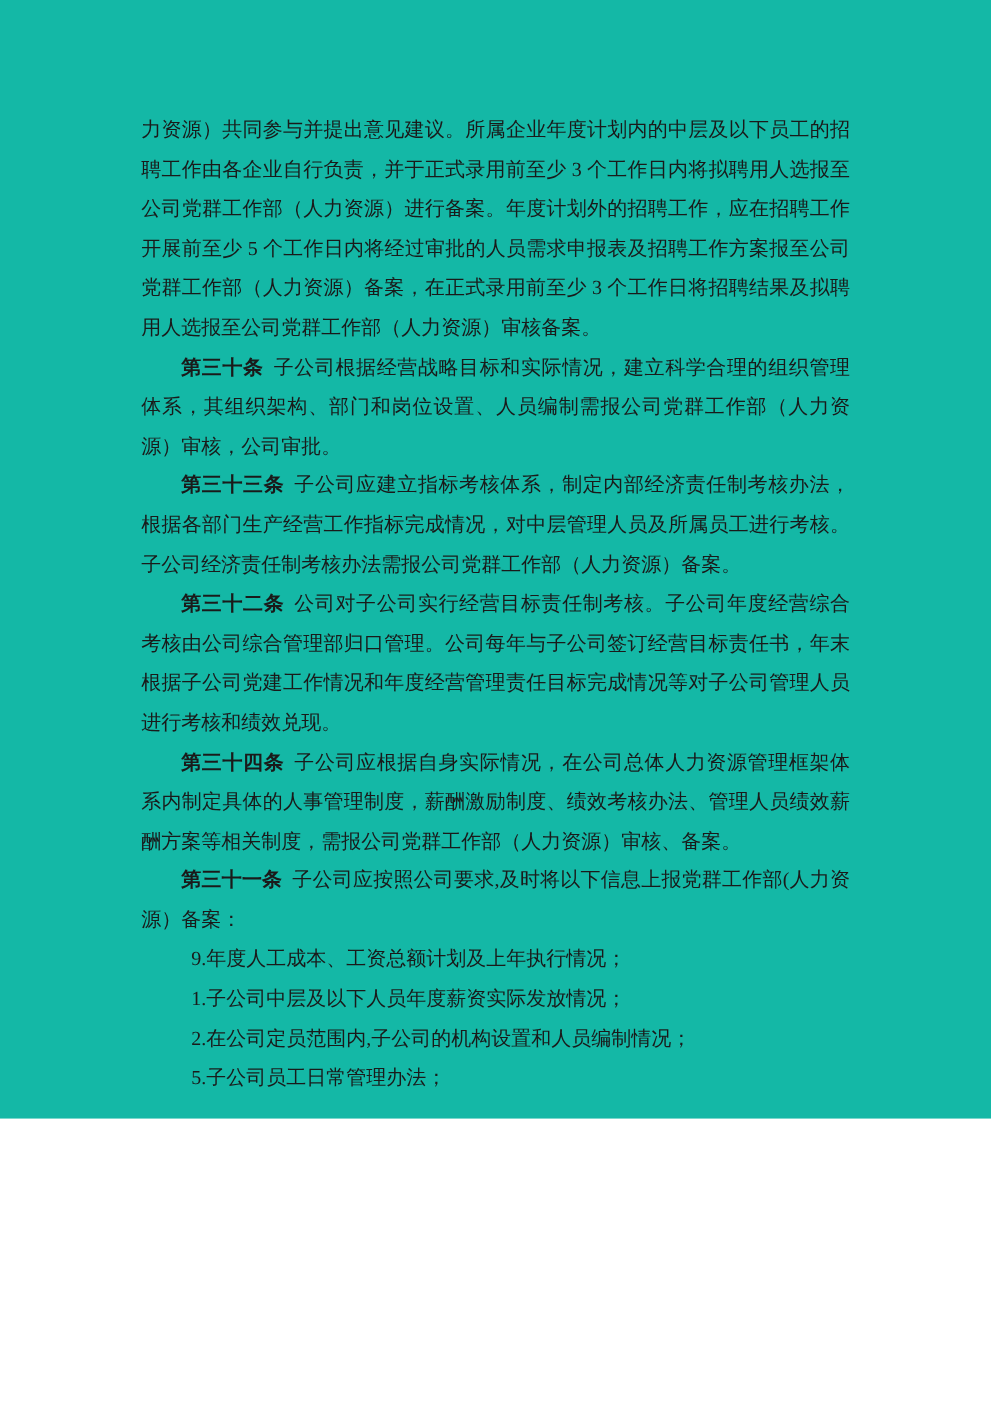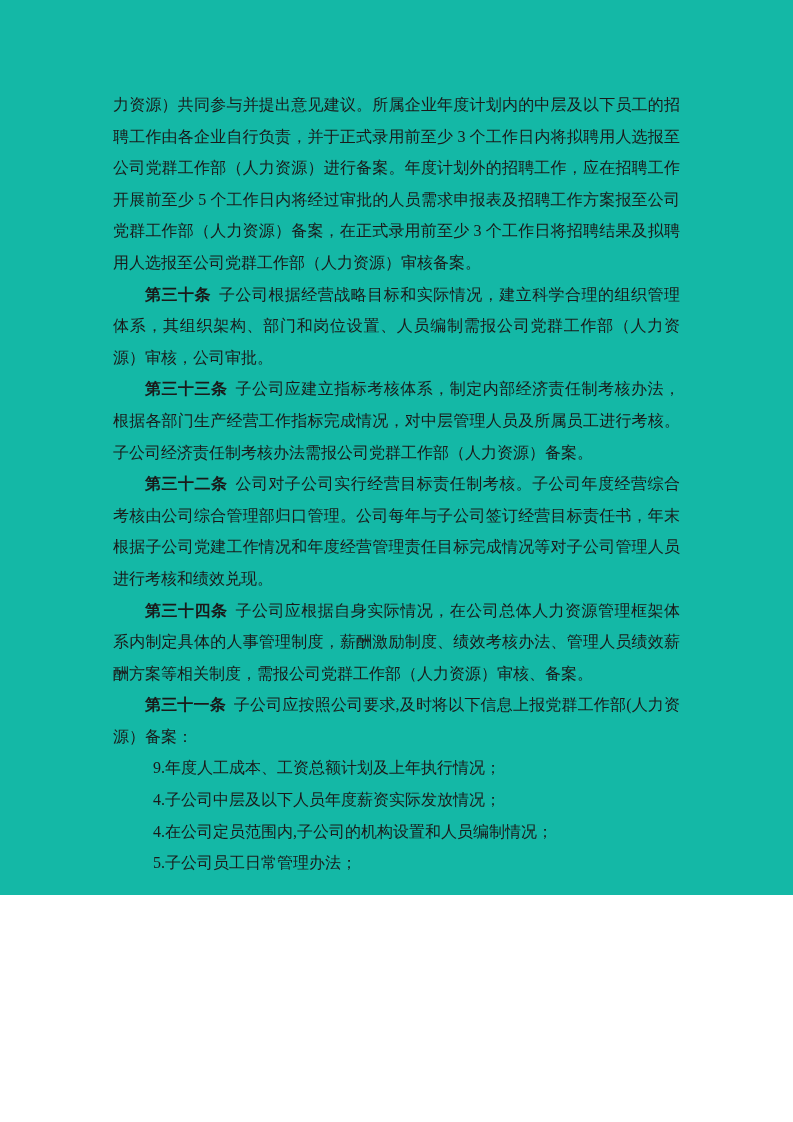--- a/index.html
+++ b/index.html
@@ -49,17 +49,17 @@
 
   <p class="para indent"><span class="art">第三十三条</span><span>子公司应建立指标考核体系，制定内部经济责任制考核办法，根据各部门生产经营工作指标完成情况，对中层管理人员及所属员工进行考核。子公司经济责任制考核办法需报公司党群工作部（人力资源）备案。</span></p>
 
   <p class="para indent"><span class="art">第三十二条</span><span>公司对子公司实行经营目标责任制考核。子公司年度经营综合考核由公司综合管理部归口管理。公司每年与子公司签订经营目标责任书，年末根据子公司党建工作情况和年度经营管理责任目标完成情况等对子公司管理人员进行考核和绩效兑现。</span></p>
 
   <p class="para indent"><span class="art">第三十四条</span><span>子公司应根据自身实际情况，在公司总体人力资源管理框架体系内制定具体的人事管理制度，薪酬激励制度、绩效考核办法、管理人员绩效薪酬方案等相关制度，需报公司党群工作部（人力资源）审核、备案。</span></p>
 
   <p class="para indent"><span class="art">第三十一条</span><span>子公司应按照公司要求,及时将以下信息上报党群工作部(人力资源）备案：</span></p>
 
   <p class="para list-item">9.年度人工成本、工资总额计划及上年执行情况；</p>
-  <p class="para list-item">4.子公司中层及以下人员年度薪资实际发放情况；</p>
-  <p class="para list-item">4.在公司定员范围内,子公司的机构设置和人员编制情况；</p>
+  <p class="para list-item">1.子公司中层及以下人员年度薪资实际发放情况；</p>
+  <p class="para list-item">2.在公司定员范围内,子公司的机构设置和人员编制情况；</p>
   <p class="para list-item">5.子公司员工日常管理办法；</p>
 
 </div>
 
 </body></html>

